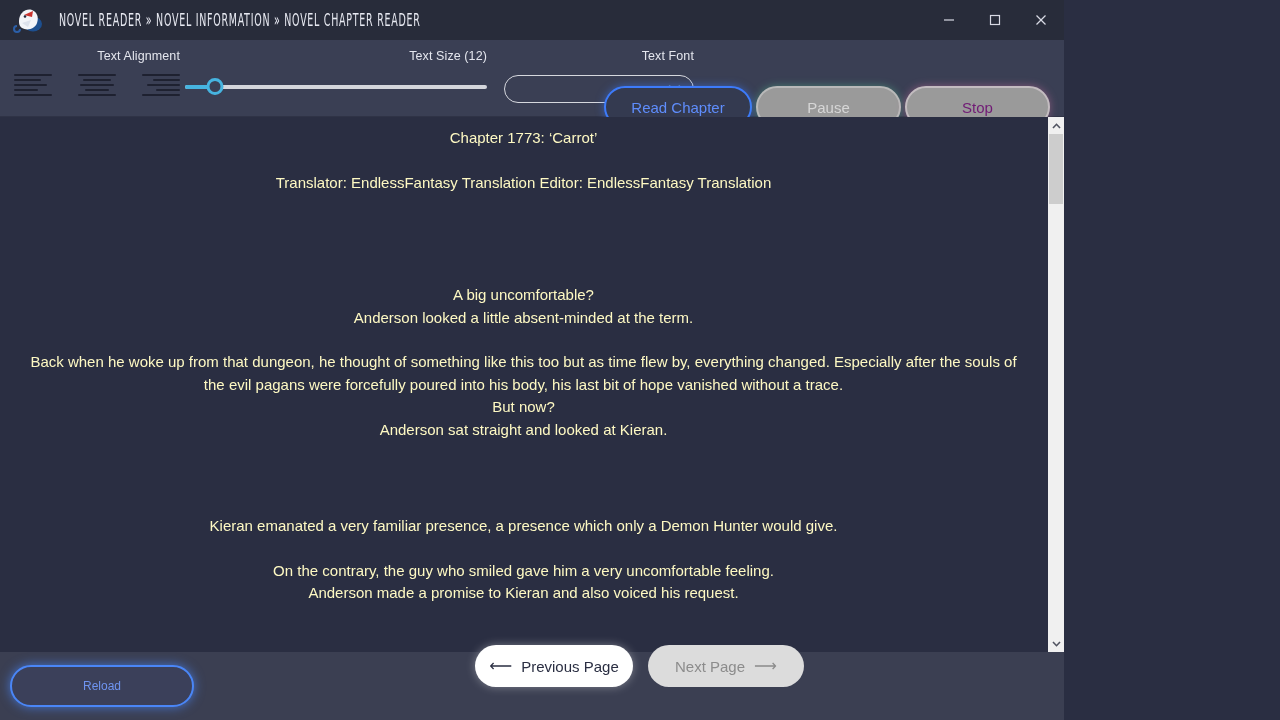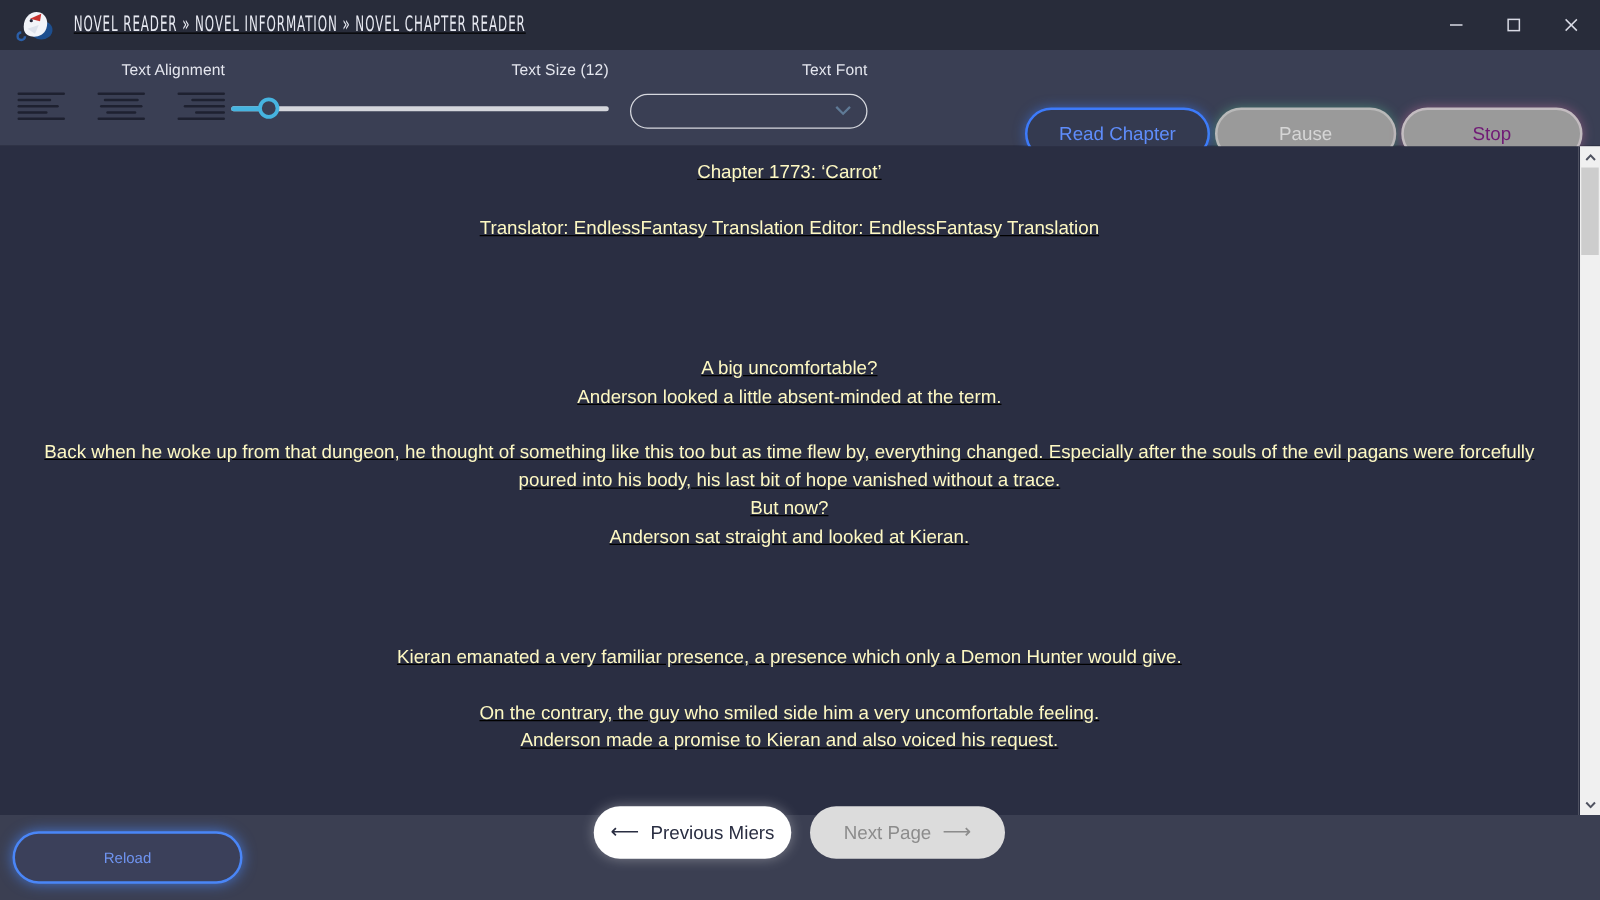--- a/index.html
+++ b/index.html
@@ -4,24 +4,23 @@
 <style>
   * { box-sizing: border-box; margin: 0; padding: 0; }
   html, body {
     width: 1280px; height: 720px;
     overflow: hidden;
     background: #2a2e42;
     font-family: "Liberation Sans", sans-serif;
   }
   .app {
     position: relative;
-    width: 1280px; height: 720px;
+    width: 1064px; height: 720px;
     display: flex; flex-direction: column;
     background: #2a2e42;
-    text-decoration: underline;
   }
 
   
   .titlebar {
     height: 40px; flex: 0 0 40px;
     background: #282c3a;
     display: flex; align-items: center;
     -webkit-user-select: none; user-select: none;
   }
   .logo {
@@ -331,21 +330,21 @@
       <p>A big uncomfortable?</p>
       <p>Anderson looked a little absent-minded at the term.</p>
       <div class="spacer-sm"></div>
       <p>Back when he woke up from that dungeon, he thought of something like this too but as time flew by, everything changed. Especially after the souls of the evil pagans were forcefully poured into his body, his last bit of hope vanished without a trace.</p>
       <p>But now?</p>
       <p>Anderson sat straight and looked at Kieran.</p>
       <div class="spacer-md"></div>
       <div class="spacer-sm"></div>
       <p>Kieran emanated a very familiar presence, a presence which only a Demon Hunter would give.</p>
       <div class="spacer-sm"></div>
-      <p>On the contrary, the guy who smiled side him a very uncomfortable feeling.</p>
+      <p>On the contrary, the guy who smiled gave him a very uncomfortable feeling.</p>
       <p>Anderson made a promise to Kieran and also voiced his request.</p>
     </div>
 
     <div class="scrollbar">
       <div class="sb-btn">
         <svg width="9" height="6" viewBox="0 0 9 6">
             <polyline points="1,5 4.5,1.3 8,5" fill="none" stroke="currentColor" stroke-width="1.6"></polyline>
           </svg>
       </div>
       <div class="sb-track">
@@ -358,20 +357,20 @@
       </div>
     </div>
   </div>
 
   <div class="bottombar">
     <div class="btn-reload">Reload</div>
   </div>
 
   <div class="btn-prev">
     <span class="arrow">⟵</span>
-    <span>Previous Miers</span>
+    <span>Previous Page</span>
   </div>
   <div class="btn-next">
     <span>Next Page</span>
     <span class="arrow">⟶</span>
   </div>
 
 </div>
 
 </body></html>

